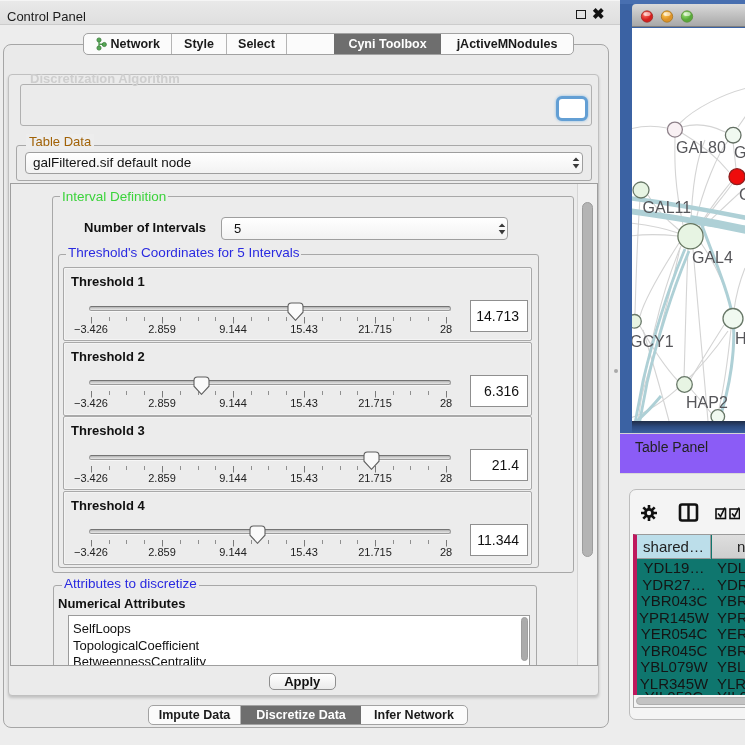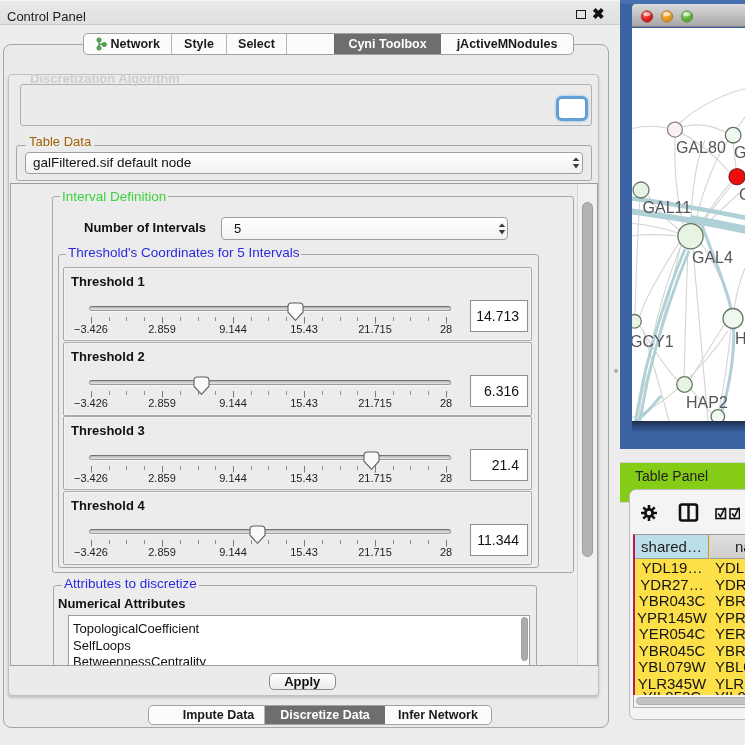--- a/index.html
+++ b/index.html
@@ -73,40 +73,40 @@
 #numlist { position:absolute; background:#ffffff; border:1px solid #9a9a9a; font-size:13px; color:#111; }
 #numlist { padding-top:5px; }
 #numlist div { padding-left:4px; height:16.7px; line-height:16.7px; }
 
 
 #apply { position:absolute; left:269px; top:672.5px; width:66.5px; height:17px; background:linear-gradient(#ffffff,#ebebeb);
   border:1px solid #8e8e8e; border-radius:5px; font-size:13px; font-weight:bold; color:#111; text-align:center; line-height:15px; }
 
 
 #bottabs { position:absolute; left:148px; top:705px; height:20px; display:flex;
-  background:#fbfbfb; border:1px solid #a2a2a2; border-radius:5px; overflow:hidden;padding-left:24px; }
+  background:#fbfbfb; border:1px solid #a2a2a2; border-radius:5px; overflow:hidden; }
 #bottabs .tab { font-size:12.5px; font-weight:bold; color:#1a1a1a; line-height:18px; border-right:1px solid #b5b5b5; white-space:nowrap; text-align:center; }
 #bottabs .tab.last { border-right:none; }
 #bottabs .tab.sel { background:#6e6e6e; color:#ffffff; border-right:none; }
 
 
 #netwin { position:absolute; left:620px; top:0; width:125px; height:449px; background:#3b62a3; }
 #netwin-top { position:absolute; left:620px; top:0; width:125px; height:4px; background:#486fb0; }
 #net-titlebar { position:absolute; left:12px; top:4px; width:113px; height:23px;
   background:linear-gradient(#dadada,#a8a8a8); border-bottom:1px solid #7f7f7f; border-radius:4px 0 0 0; }
 #net-content { position:absolute; left:12px; top:28px; width:113px; height:393px; background:#ffffff; overflow:hidden; }
 #net-botshadow { position:absolute; left:12px; top:421px; width:113px; height:28px;
   background:linear-gradient(#1f2c47 0%, #2c4a7e 20%, #3b62a3 45%); }
 
 
-#tp-bar { position:absolute; left:620px; top:462px; width:125px; height:41px; background:#84cc16;
+#tp-bar { position:absolute; left:620px; top:433px; width:125px; height:41px; background:#8b5cf6;
   border-top:1px solid #d4d4d4; border-bottom:1px solid #d8d8d8; font-size:14px; color:#222; line-height:26px; padding-left:15px; }
 #tp-panel { position:absolute; left:629px; top:489px; width:121px; height:231px; background:#f4f4f4;
   border:1px solid #bdbdbd; border-radius:7px 0 0 7px; }
-#tp-table { position:absolute; left:633px; top:534px; width:112px; height:160.5px; background:#fde047; border-left:2px solid #be185d; border-top:1px solid #9a9a9a; overflow:hidden; }
+#tp-table { position:absolute; left:633px; top:534px; width:112px; height:160.5px; background:#0f766e; border-left:4px solid #be185d; border-top:1px solid #9a9a9a; overflow:hidden; }
 .hdr1 { position:absolute; left:0; top:0; width:74px; height:24px; background:#bcdeea; border-right:1px solid #9a9a9a; border-bottom:1px solid #9a9a9a;
   font-size:15px; color:#222; text-align:center; line-height:23px; }
 .hdr2 { position:absolute; left:75px; top:0; width:40px; height:24px; background:linear-gradient(#dedede,#cecece); border-bottom:1px solid #9a9a9a;
   font-size:15px; color:#222; line-height:23px; padding-left:25px; }
 .trow { position:absolute; width:200px; font-size:15px; color:#151515; line-height:16.5px; }
 .trow .c1 { position:absolute; left:0; width:74px; text-align:center; }
 .trow .c2 { position:absolute; left:80px; }
 #hsb { position:absolute; left:636px; top:696.5px; width:114px; height:8.5px; background:#c3c3c3; border:1px solid #aeaeae; border-radius:5px; }
 </style>
 </head>
@@ -316,22 +316,22 @@
           <span style="left:311px;">21.715</span>
           <span style="left:382px;">28</span>
         </div>
       <div class="vbox">11.344</div>
     </div>
 
     <div class="tborder" style="left:42px; top:401px; width:484px; height:90px;"></div>
     <div class="ttitle" style="left:51px; top:392px; color:#2a2ae0;">Attributes to discretize</div>
     <div style="position:absolute; left:47px; top:412px; font-size:13px; font-weight:bold; color:#111;">Numerical Attributes</div>
     <div id="numlist" style="left:57px; top:431px; width:462px; height:52px;">
+      <div>SelfLoops</div>
       <div>TopologicalCoefficient</div>
-      <div>SelfLoops</div>
       <div>BetweennessCentrality</div>
     </div>
     <div style="position:absolute; left:510px; top:433px; width:7px; height:44px; background:#ababab; border:1px solid #9e9e9e; border-radius:4px;"></div>
 
     <div id="vsb-track"></div>
     <div id="vsb-thumb"></div>
   </div>
 
   <div id="apply">Apply</div>
 

